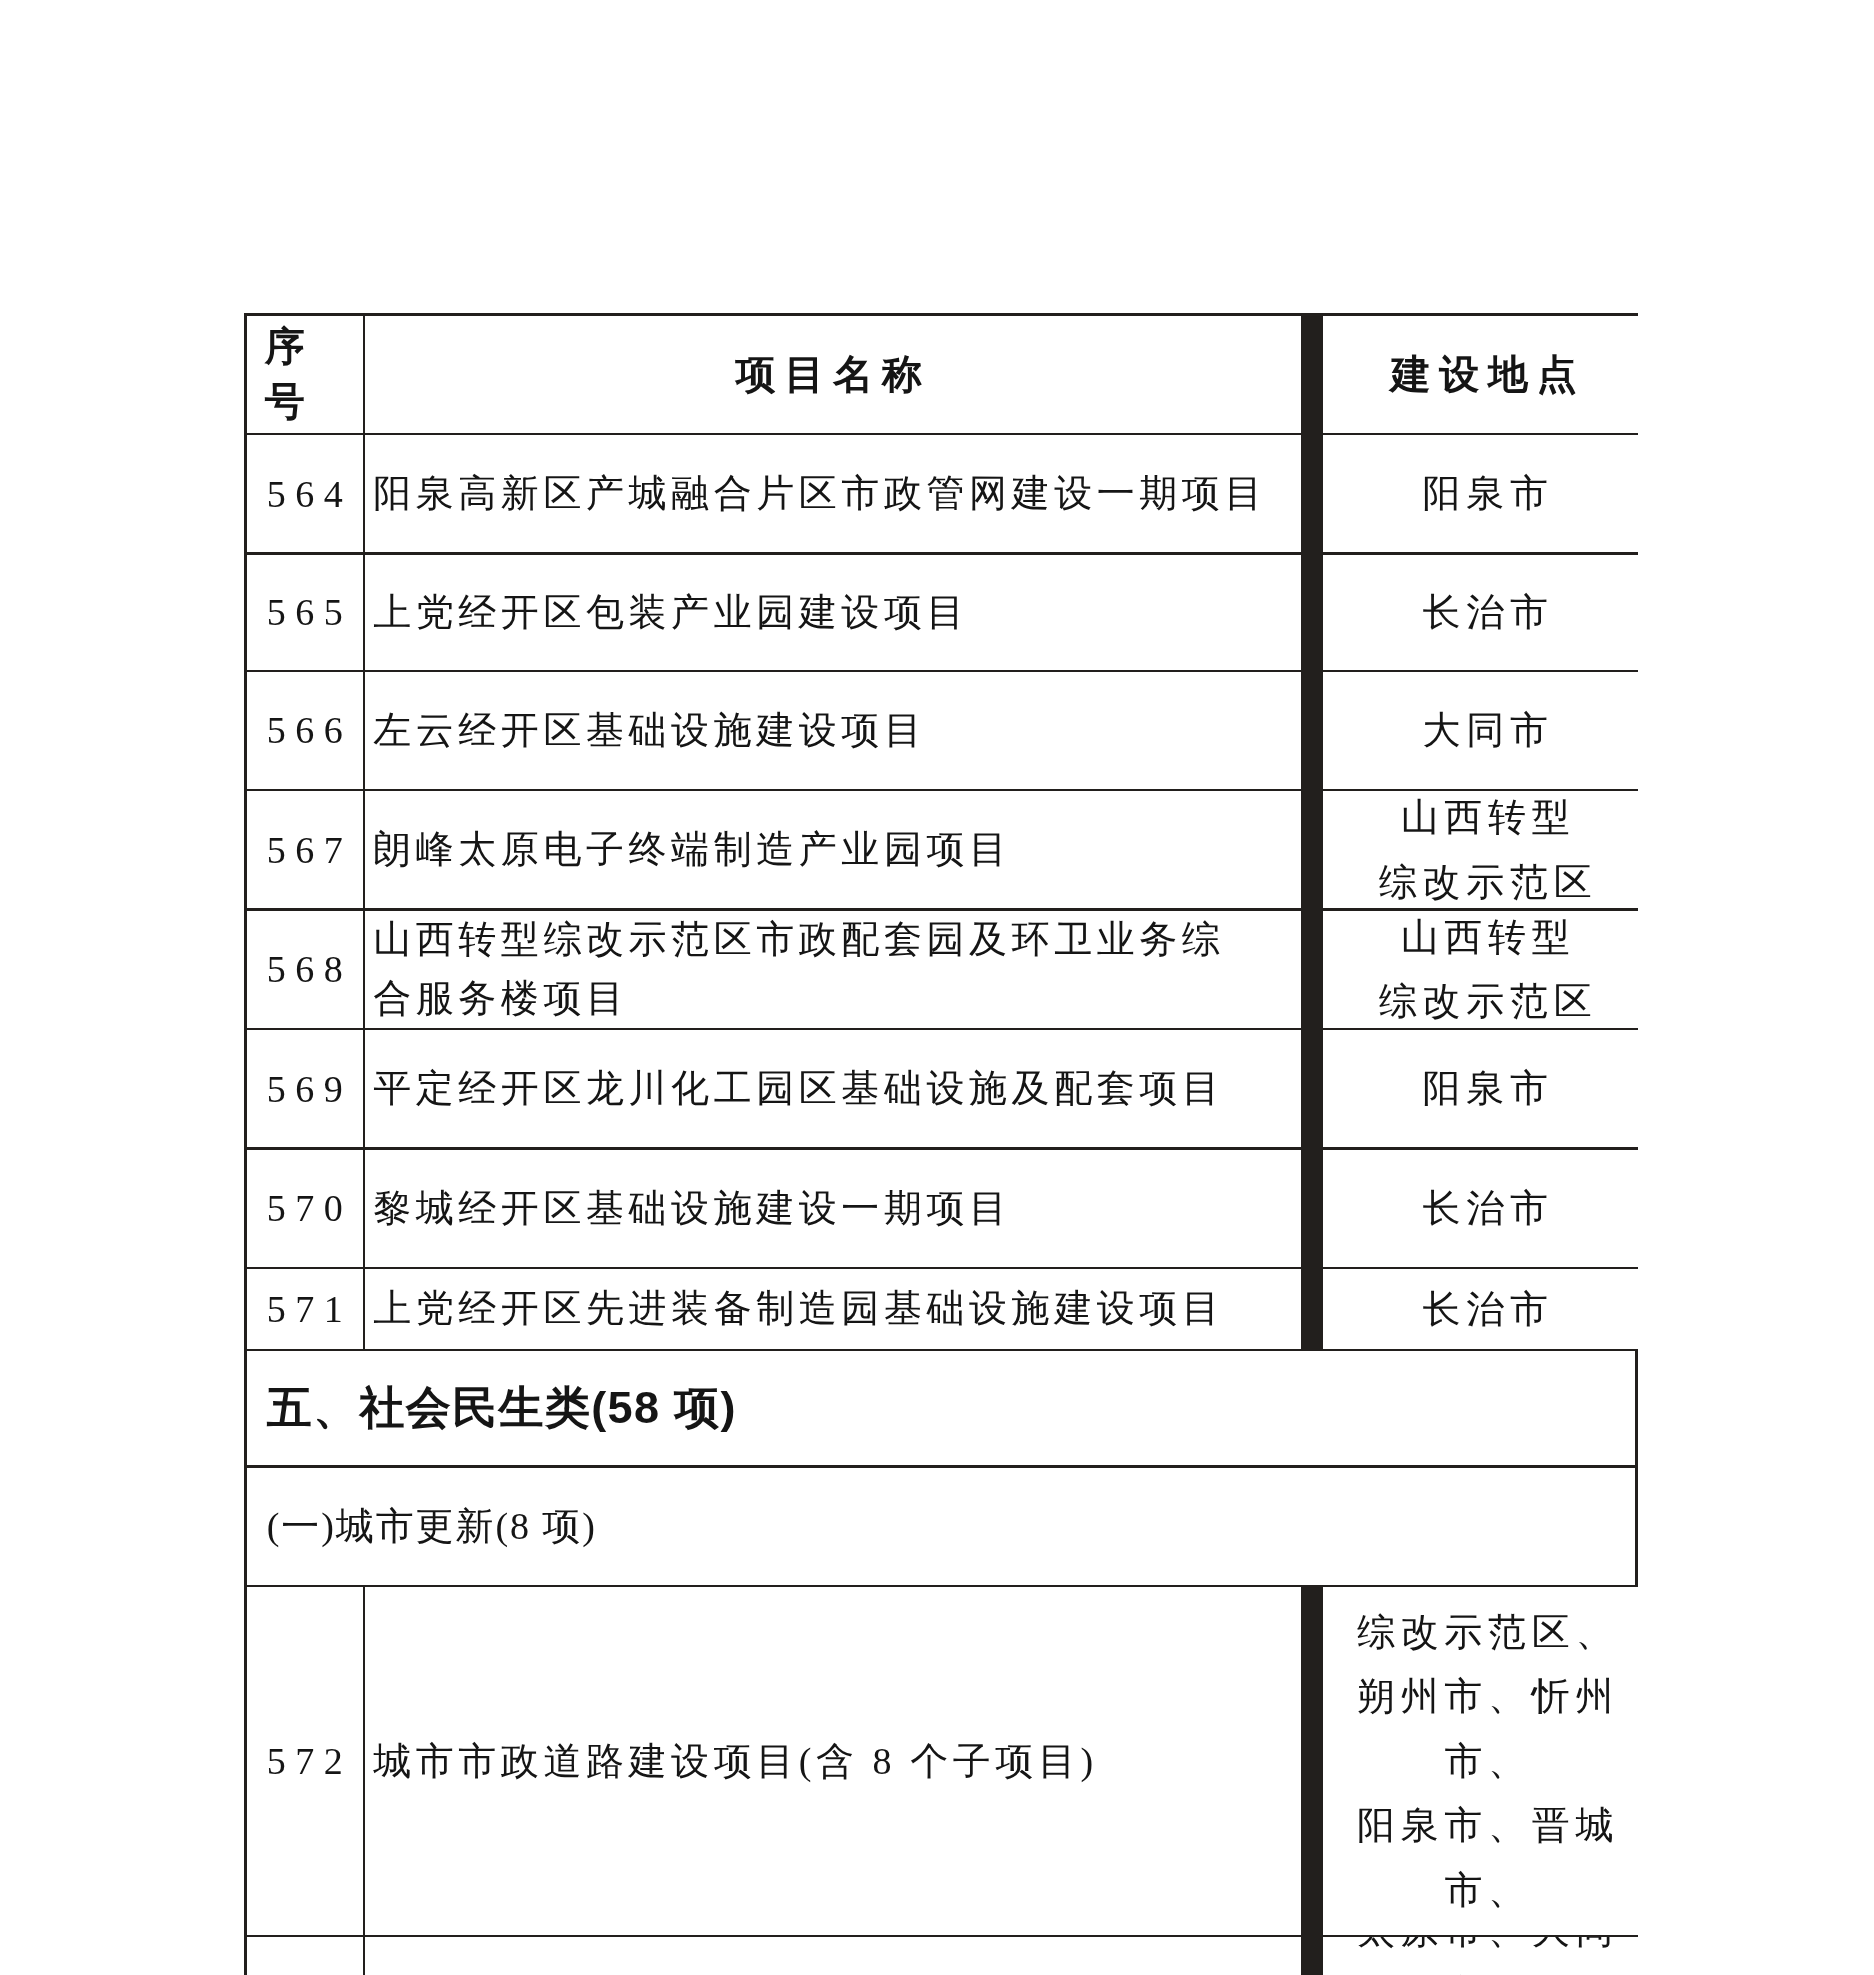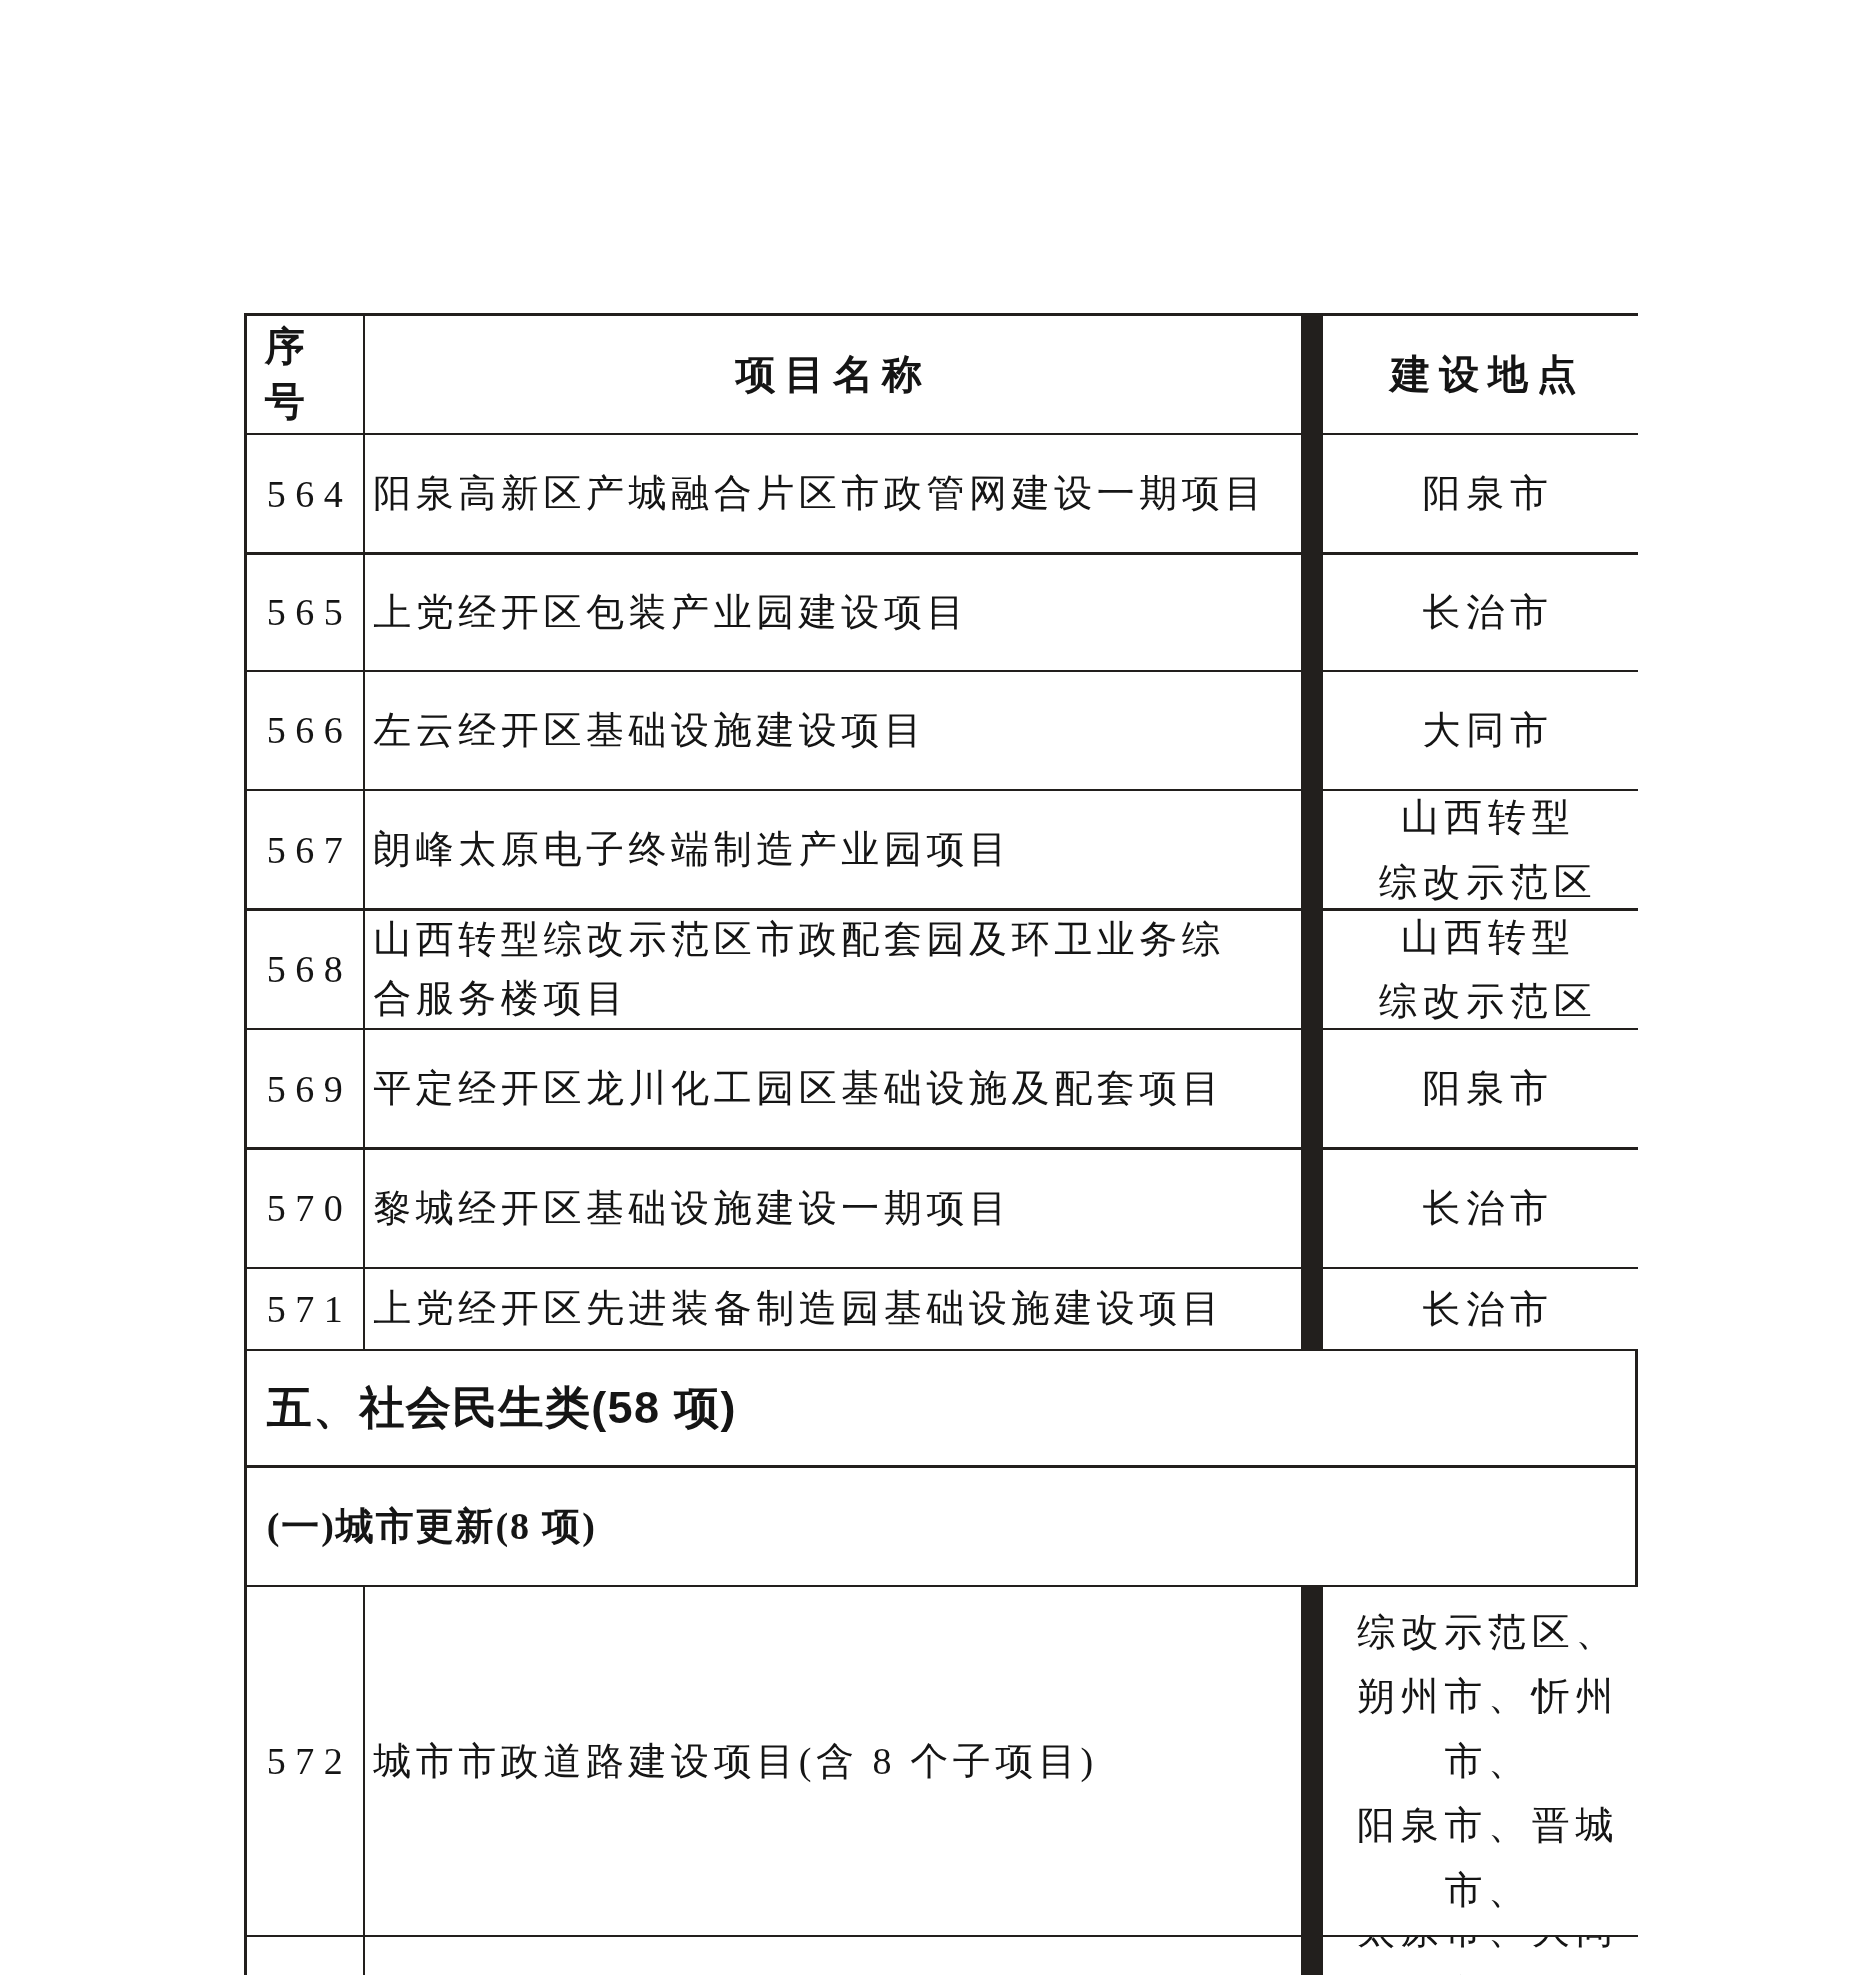--- a/index.html
+++ b/index.html
@@ -60,21 +60,21 @@
     white-space:pre-line;
   }
   .sec-main{
     font-family:"Liberation Sans","DejaVu Sans",sans-serif;
     font-weight:700;
     font-size:45px;
     letter-spacing:0.03em;
   }
   .sec-sub{
     font-size:38px;
-    font-weight:700;
+    font-weight:400;
     letter-spacing:0.05em;
   }
 </style>
 </head>
 <body>
 
 <div class="doc-table">
 
   <div class="t-row" style="height:117px">
     <div class="cell c-no th">序号</div>

